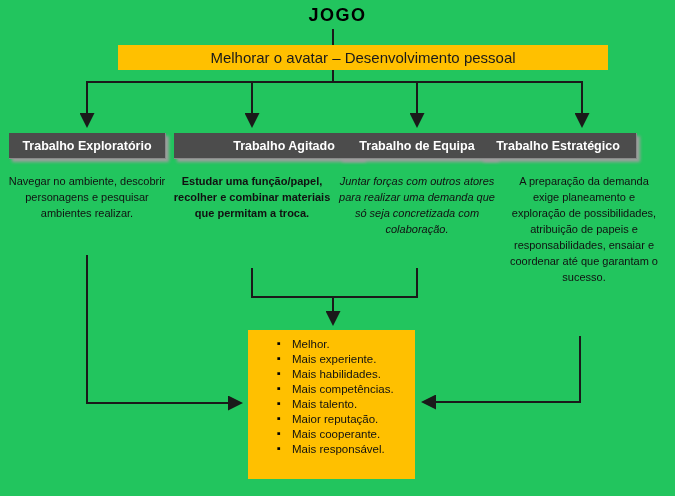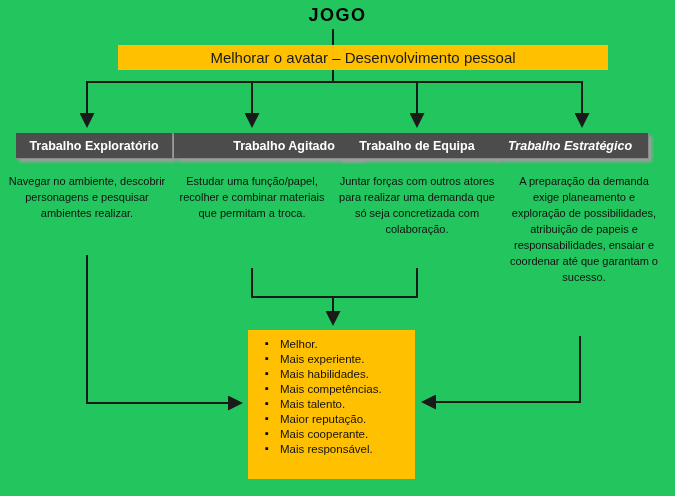--- a/index.html
+++ b/index.html
@@ -34,29 +34,29 @@
     color:#ffffff;font-weight:bold;font-size:12.5px;
     display:flex;align-items:center;justify-content:center;
     border-right:1px solid #8a8a8a;border-bottom:1px solid #8a8a8a;
     box-shadow:3px 3px 3px #9e9e9e;
     white-space:nowrap;
   }
   .col-desc{
     position:absolute;top:174px;width:160px;
     font-size:11px;line-height:1.45;text-align:center;color:#111;
   }
-  .head-1{left:16px;}   .desc-1{left:7px;}
-  .head-2{left:174px;padding-left:32px;} .desc-2{left:172px;}
-  .head-3{left:339px;} .desc-3{left:337px;}
-  .head-4{left:492px;font-style:italic;} .desc-4{left:508px;width:152px;}
+  .head-1{left:9px;}   .desc-1{left:7px;}
+  .head-2{left:174px;padding-left:32px;} .desc-2{left:172px;font-weight:bold;}
+  .head-3{left:339px;} .desc-3{left:337px;font-style:italic;}
+  .head-4{left:480px;} .desc-4{left:508px;width:152px;}
   .results-box{
     position:absolute;left:248px;top:330px;width:167px;height:149px;
     background:var(--accent-yellow,#FFC000);
     box-sizing:border-box;
-    padding:7px 6px 6px 15px;
+    padding:7px 6px 6px 27px;
   }
   .results-box ul{
     list-style:none;margin:0;padding:0;
   }
   .results-box li{
     position:relative;
     font-size:11.5px;line-height:15px;color:#111;
     padding-left:17px;
   }
   .results-box li::before{

